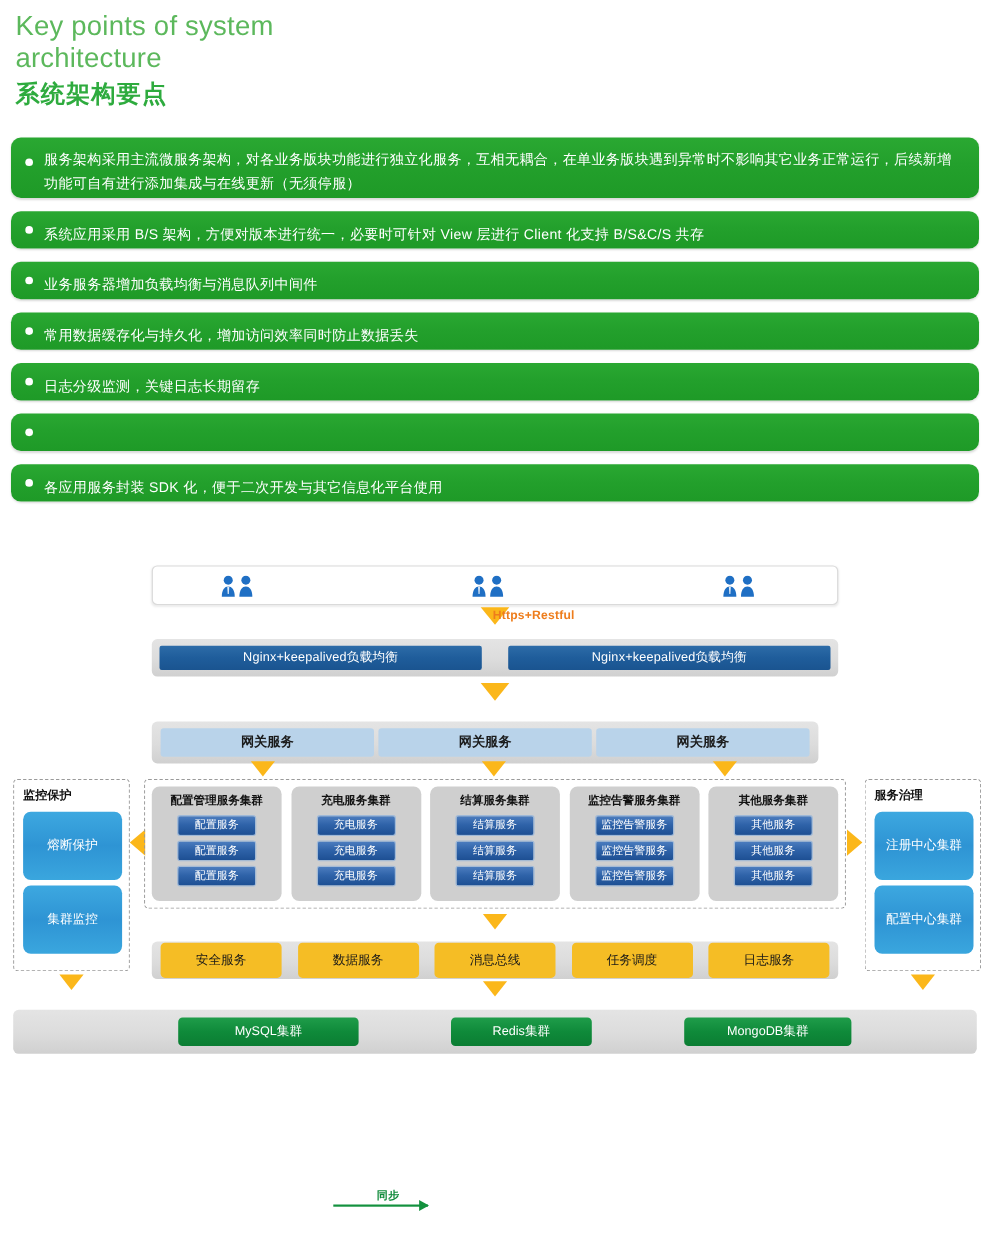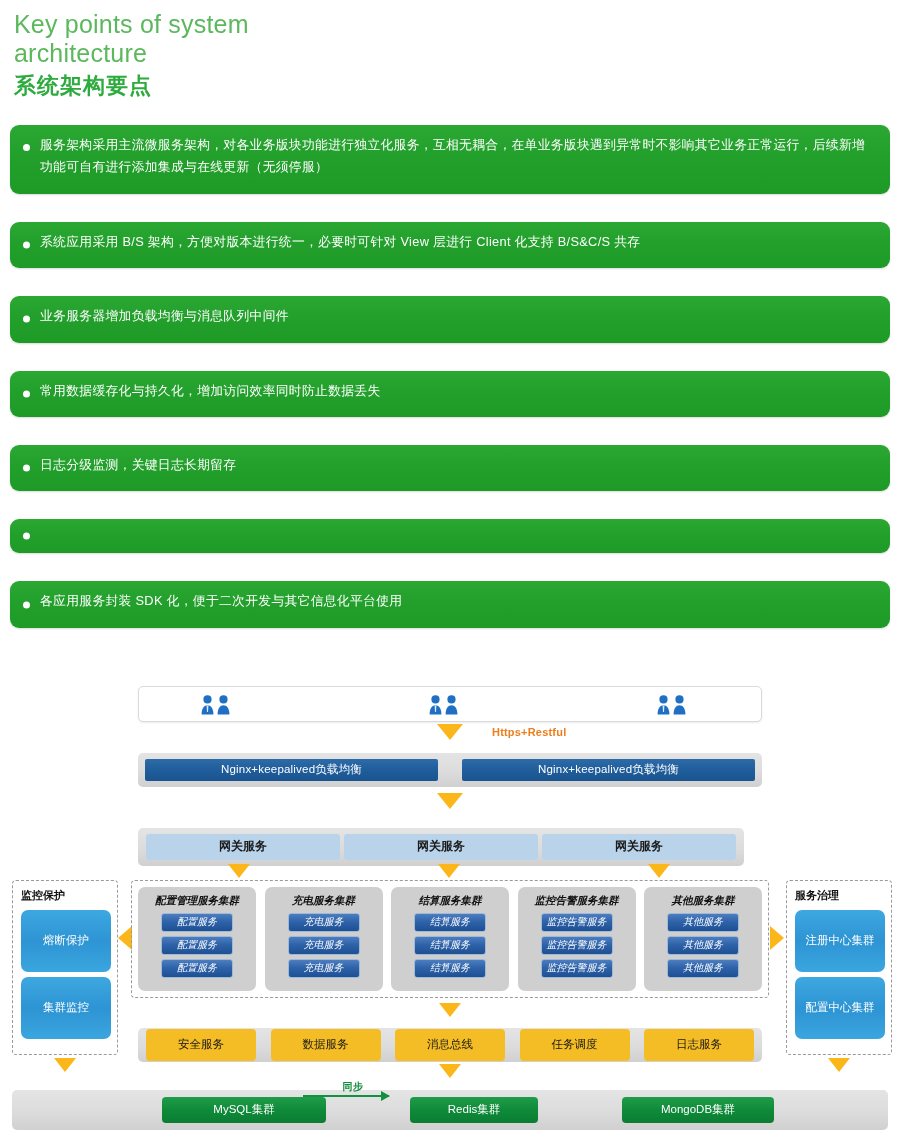--- a/index.html
+++ b/index.html
@@ -27,22 +27,22 @@
     letter-spacing: 1px;
   }
 
   
   #bullet-list { margin-top: 24px; padding: 0 10px; }
   .bullet-row {
     position: relative;
     background: linear-gradient(to bottom, #2aa832 0%, #23a02c 45%, #1e9a27 100%);
     border-radius: 9px;
     box-shadow: 0 1px 2px rgba(0,0,0,0.15);
-    margin-bottom: 28px;
-    padding: 9px 16px 15px 30px;
+    margin-bottom: 12px;
+    padding: 9px 16px 1px 30px;
     min-height: 34px;
     display: flex;
     align-items: center;
   }
   .bullet-dot {
     position: absolute;
     left: 13px;
     top: 50%;
     transform: translateY(-50%);
     width: 7px; height: 7px;
@@ -157,21 +157,21 @@
     border-radius: 4px;
     display: flex; align-items: center;
     justify-content: space-between;
     padding: 0 6px;
   }
   .cluster {
     width: 118px; height: 104px;
     background: #cfcfcf;
     border-radius: 7px;
     padding: 4px 23px;
-    display: flex; flex-direction: column; align-items: center; font-style: italic;
+    display: flex; flex-direction: column; align-items: center;
   }
   .cluster-title {
     font-size: 10.5px; font-weight: bold; color: #111;
     height: 18px; line-height: 18px;
     white-space: nowrap;
   }
   .cluster-node {
     width: 100%; height: 19px;
     margin-top: 4px;
     background: linear-gradient(to bottom,#4c7dbf 0%, #2f63a9 45%, #1d4f93 100%);
@@ -326,21 +326,21 @@
           <path d="M5.6 10.4 h1.8 l-0.4 6.6 h-1 Z" fill="#ffffff" opacity="0.85"></path>
         </svg>
         <svg class="person" width="13" height="20" viewBox="0 0 13 20">
           <circle cx="6.5" cy="4.4" r="4.1" fill="#1f6fc4"></circle>
           <path d="M0.6 19.5 C0.6 13.2 3.2 10.2 6.5 10.2 C9.8 10.2 12.4 13.2 12.4 19.5 Z" fill="#1f6fc4"></path>
         </svg>
       </div>
     </div>
 
   <div class="arrow-down" style="left:437px; top:66px;"></div>
-  <div id="https-label" style="left:492px; top:68px;">Https+Restful</div>
+  <div id="https-label" style="left:448px; top:68px;">Https+Restful</div>
 
   <div id="nginx-band" class="band">
       <div class="nginx-box">Nginx+keepalived负载均衡</div>
       <div class="nginx-box">Nginx+keepalived负载均衡</div>
     </div>
 
   <div class="arrow-down" style="left:437px; top:135px;"></div>
 
   <div id="gateway-band" class="band">
       <div class="gateway-box">网关服务</div>

